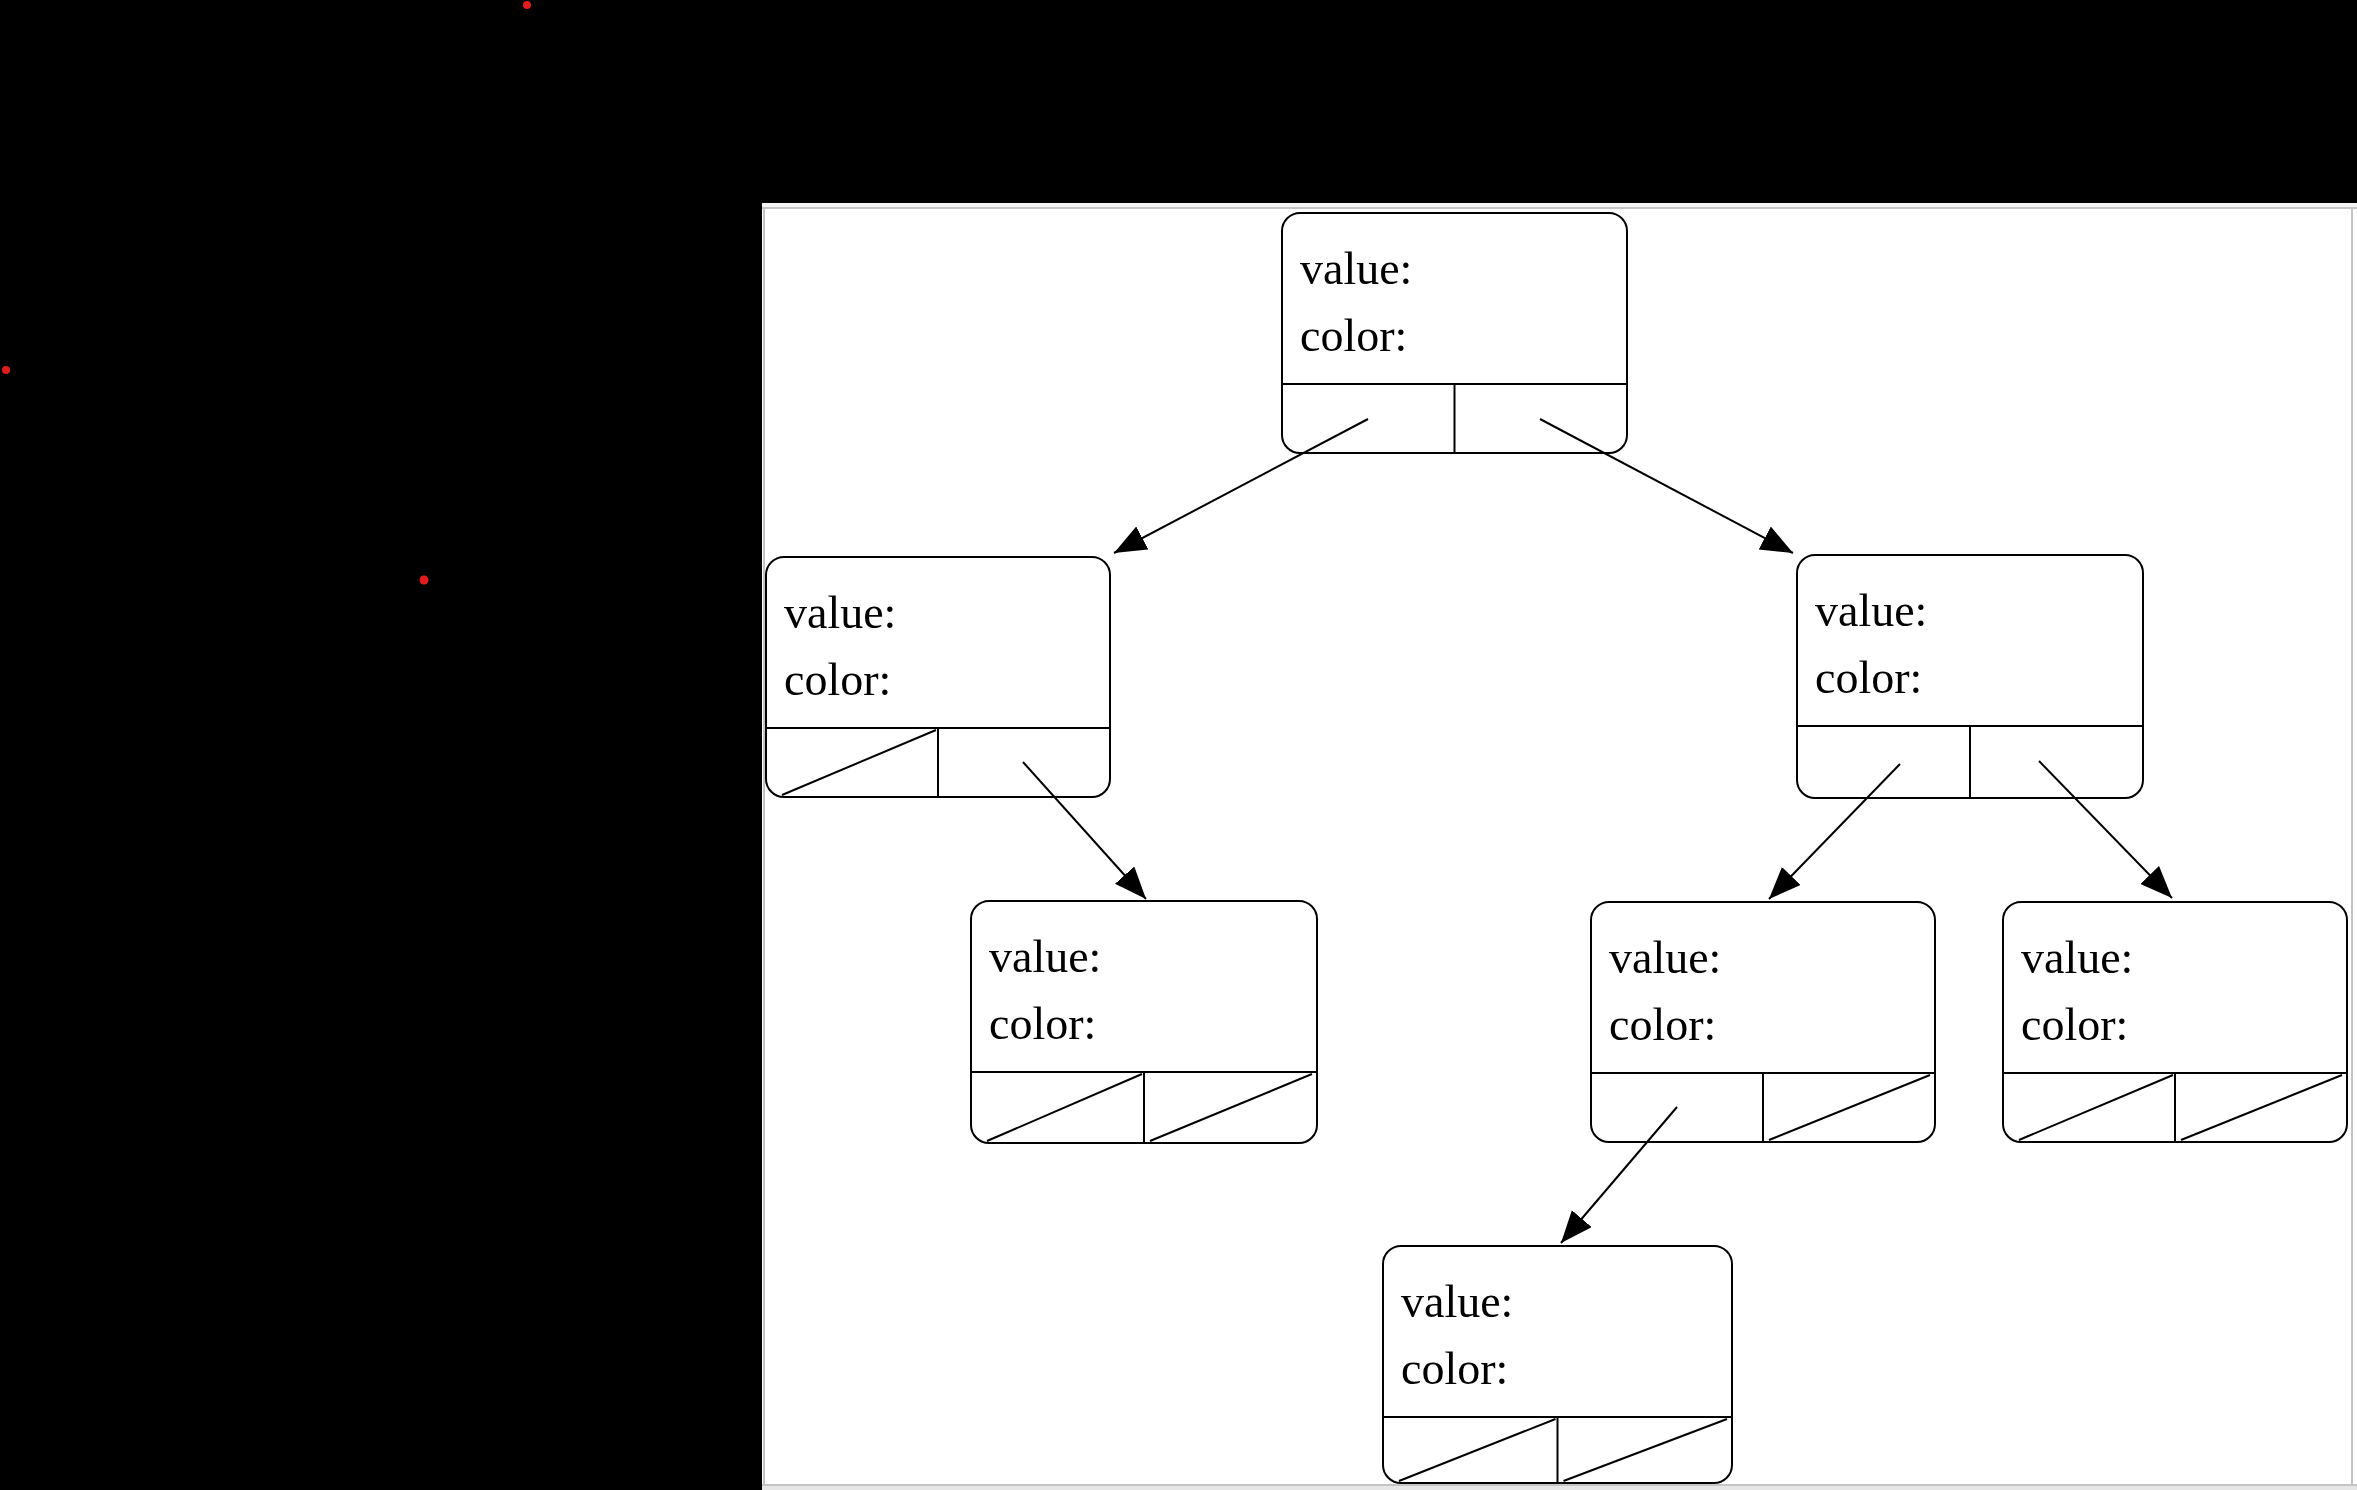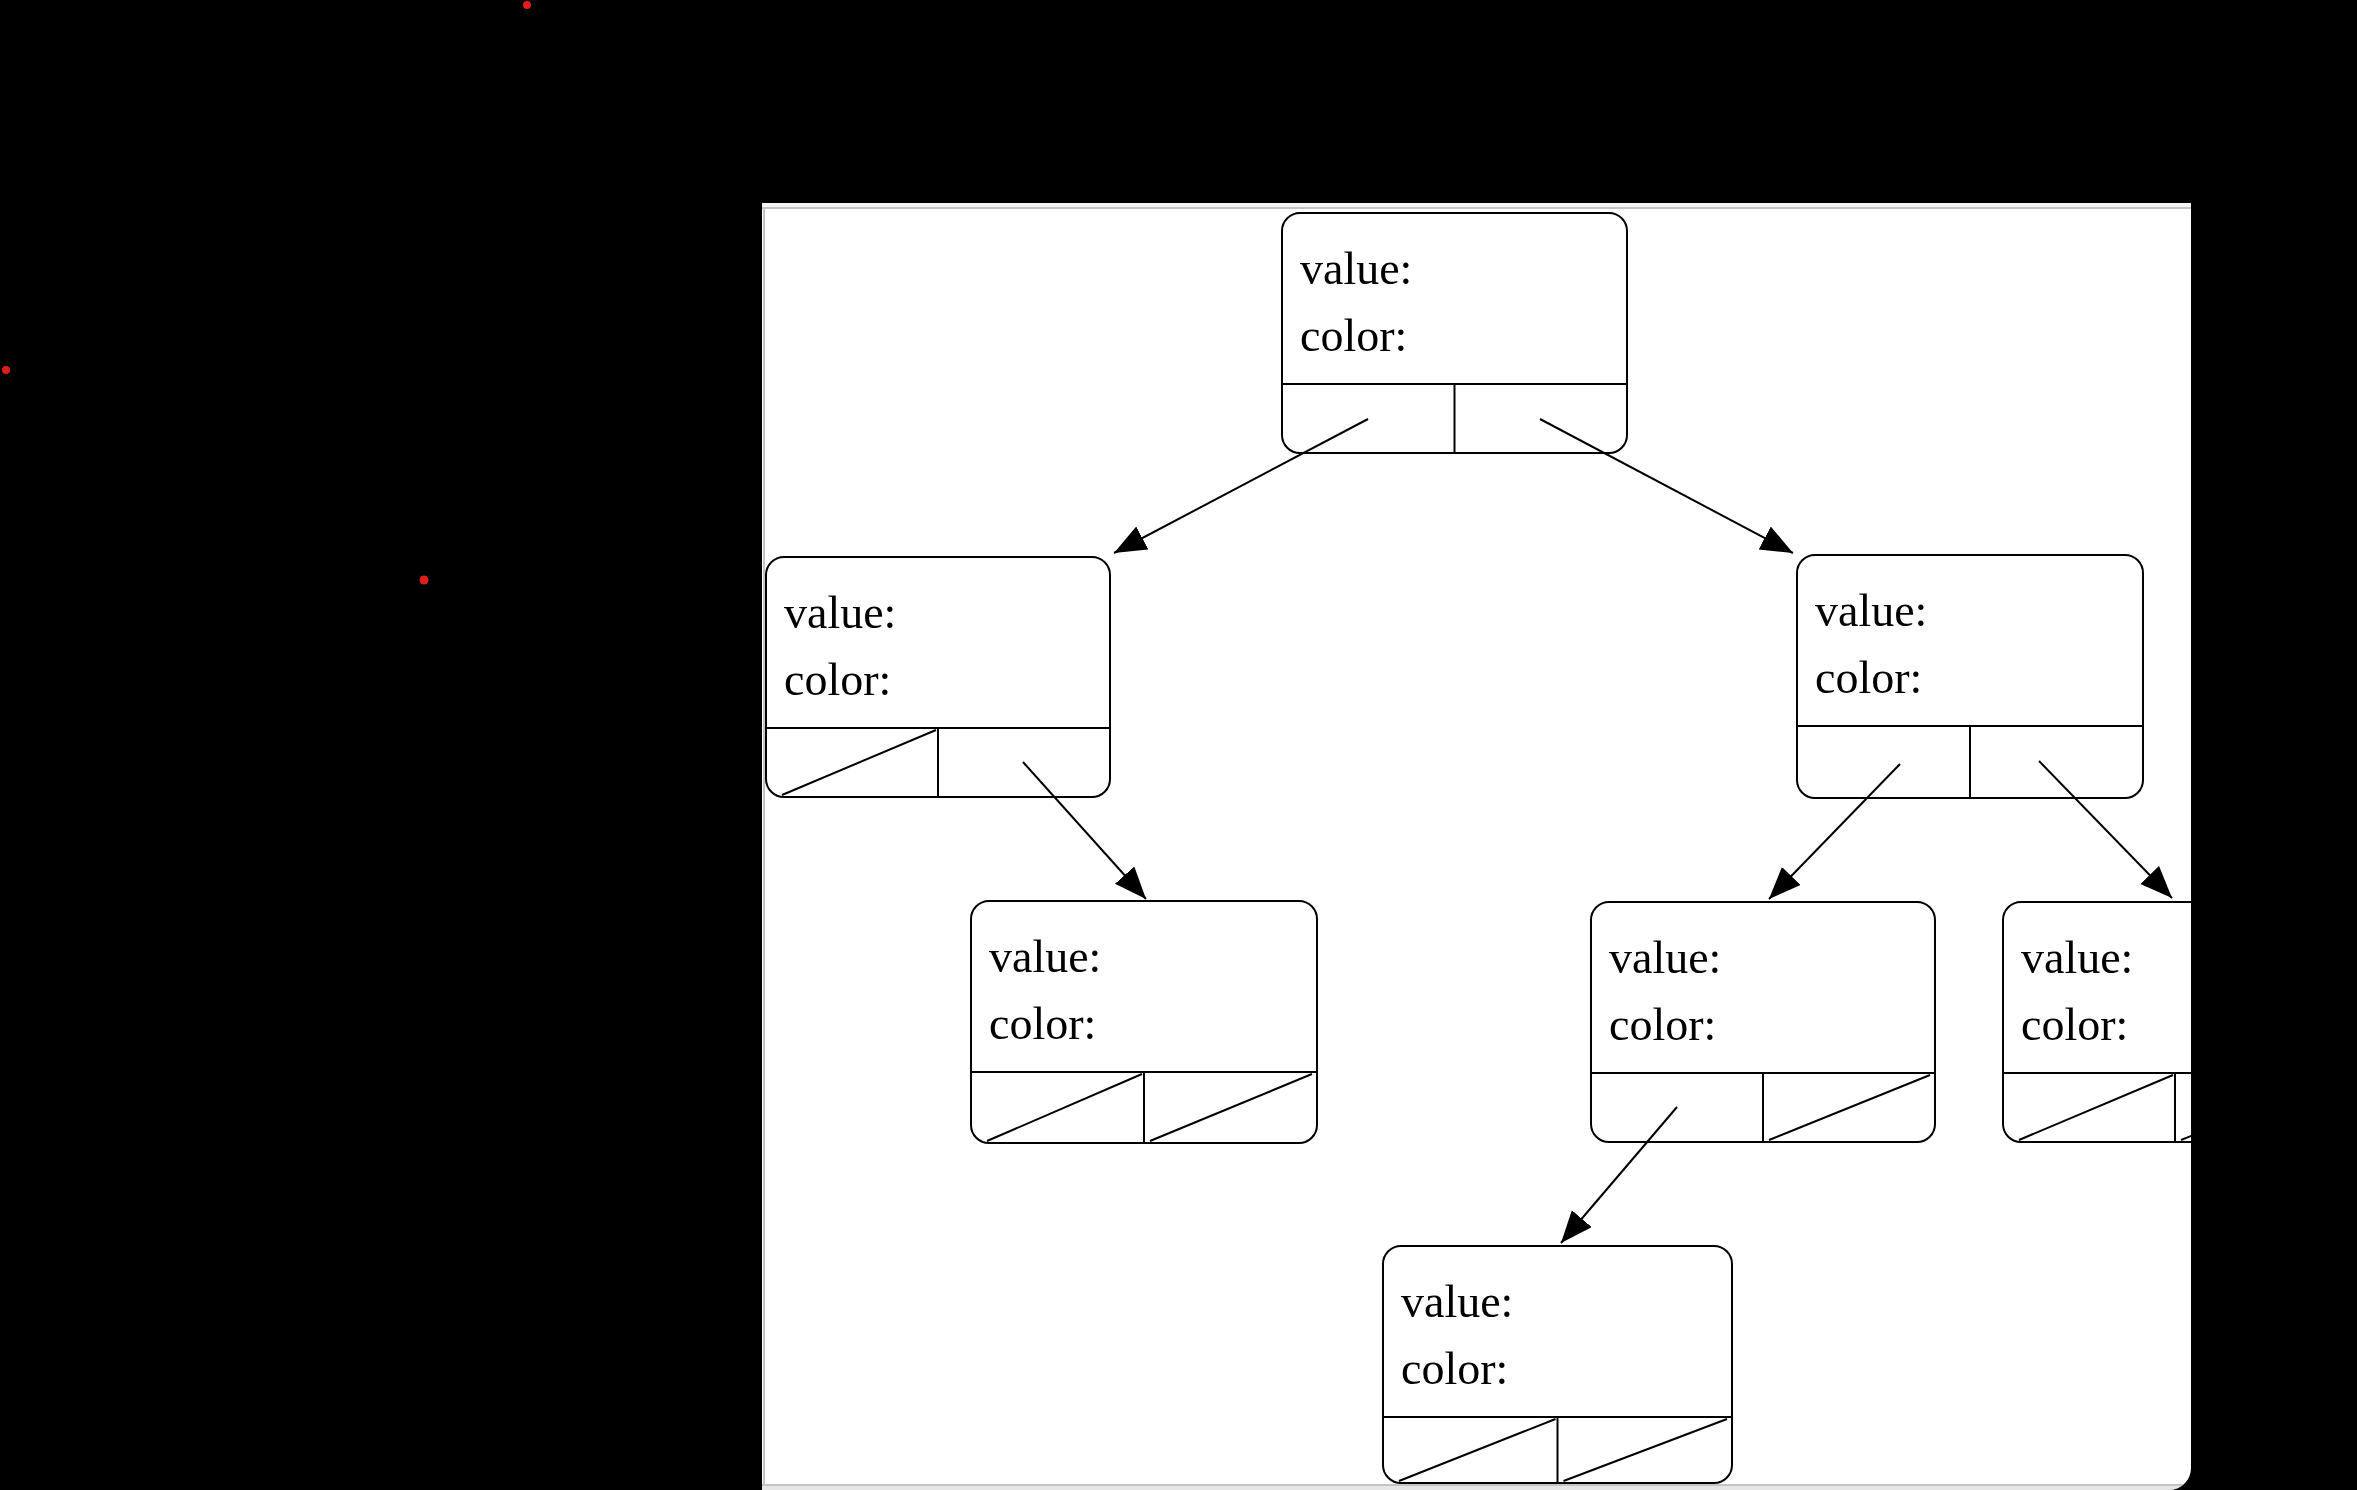--- a/index.html
+++ b/index.html
@@ -2,25 +2,24 @@
 <html><head>
 <meta charset="utf-8">
 <style>
   html, body {
     margin: 0;
     padding: 0;
     background: #000000;
   }
   .screen {
     position: relative;
-    width: 2191px;
+    width: 2357px;
     height: 1490px;
     background: #000000;
     overflow: hidden;
-    border-radius: 22px;
   }
   .screen svg {
     position: absolute;
     left: 0;
     top: 0;
     display: block;
   }
   svg text {
     font-family: "Liberation Serif", "DejaVu Serif", serif;
     font-size: 46px;

